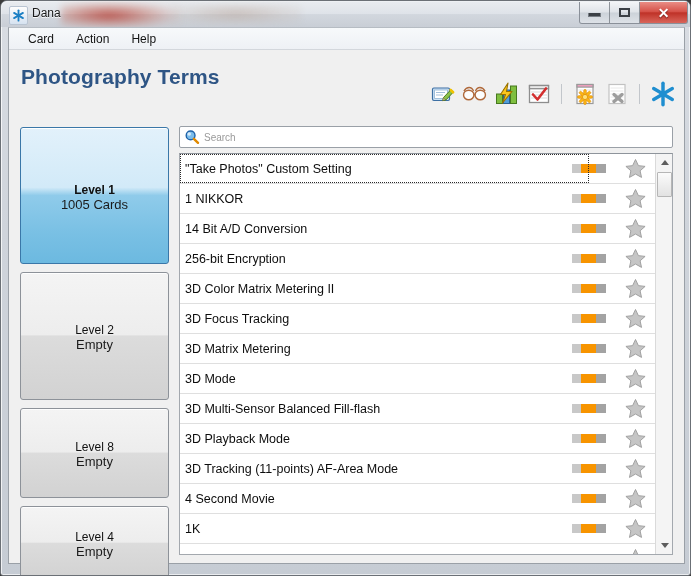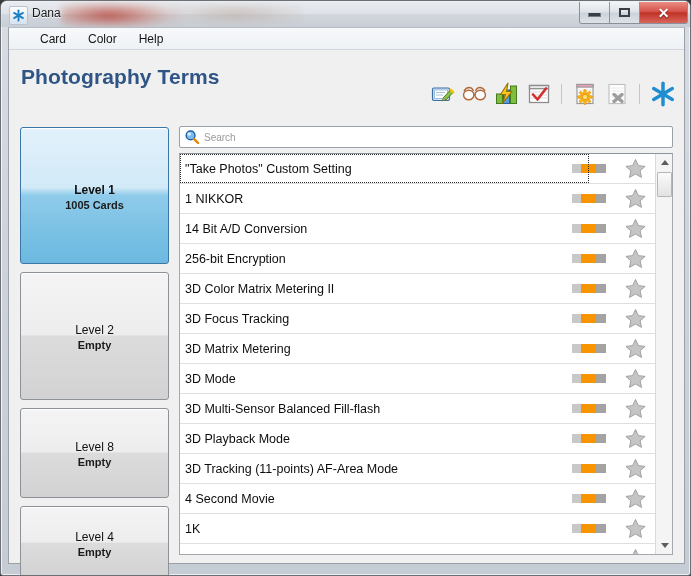--- a/index.html
+++ b/index.html
@@ -133,21 +133,21 @@
   
   .menubar {
     position: absolute;
     left: 0; top: 0;
     width: 100%;
     height: 22px;
     background: linear-gradient(180deg, #f7f9fb 0%, #eef1f5 100%);
     border-bottom: 1px solid #d3d7dc;
     display: flex;
     align-items: center;
-    padding-left: 22px;
+    padding-left: 10px;
     box-sizing: border-box;
   }
   .menu-item {
     font-size: 12px;
     color: #141414;
     padding: 2px 9px;
     margin-right: 4px;
     border-radius: 2px;
     white-space: nowrap;
   }
@@ -226,24 +226,23 @@
     background: linear-gradient(180deg, #e2f1fb 0%, #d2eaf8 44%, #8fcbea 50%, #79c0e4 78%, #6cb9e0 100%);
     box-shadow: inset 0 1px 0 rgba(255,255,255,0.95);
   }
   .lvl-name {
     font-size: 12px;
     color: #111;
     line-height: 15px;
   }
   .level-card.selected .lvl-name { font-weight: bold; }
   .lvl-sub {
-    font-size: 11px;
+    font-size: 13px;
     color: #1b1b1b;
     line-height: 14px;
-    font-weight: bold;
   }
 
   
   .list-panel {
     position: absolute;
     left: 170px; top: 0px;
     right: 11px;
     bottom: 8px;
   }
   .search-bar {
@@ -406,21 +405,21 @@
       <div class="win-btn close">
         <span class="glyph-close">✕</span>
       </div>
     </div>
   </div>
 
   <div class="client">
 
     <div class="menubar">
       <div class="menu-item">Card</div>
-      <div class="menu-item">Color</div>
+      <div class="menu-item">Action</div>
       <div class="menu-item">Help</div>
     </div>
 
     <div class="header">
       <div class="page-title">Photography Terms</div>
 
       <div class="toolbar">
 
         <div class="tool-btn">
           <svg width="24" height="24" viewBox="0 0 24 24">

